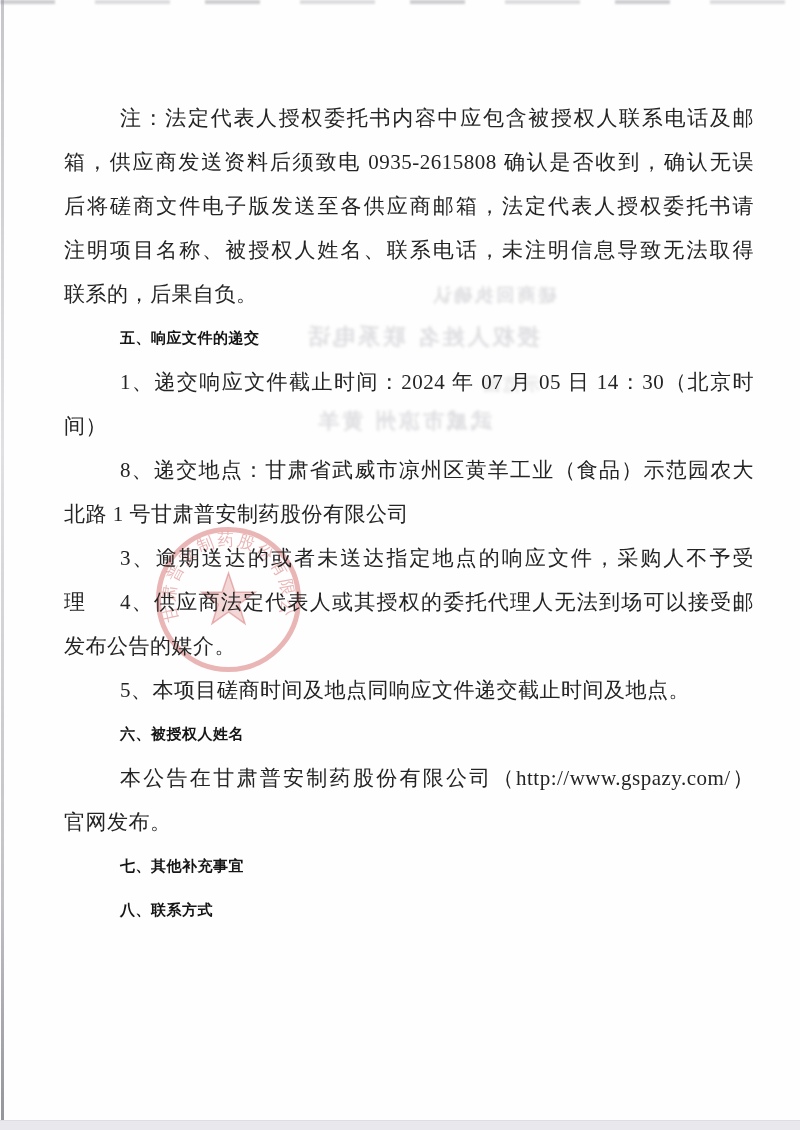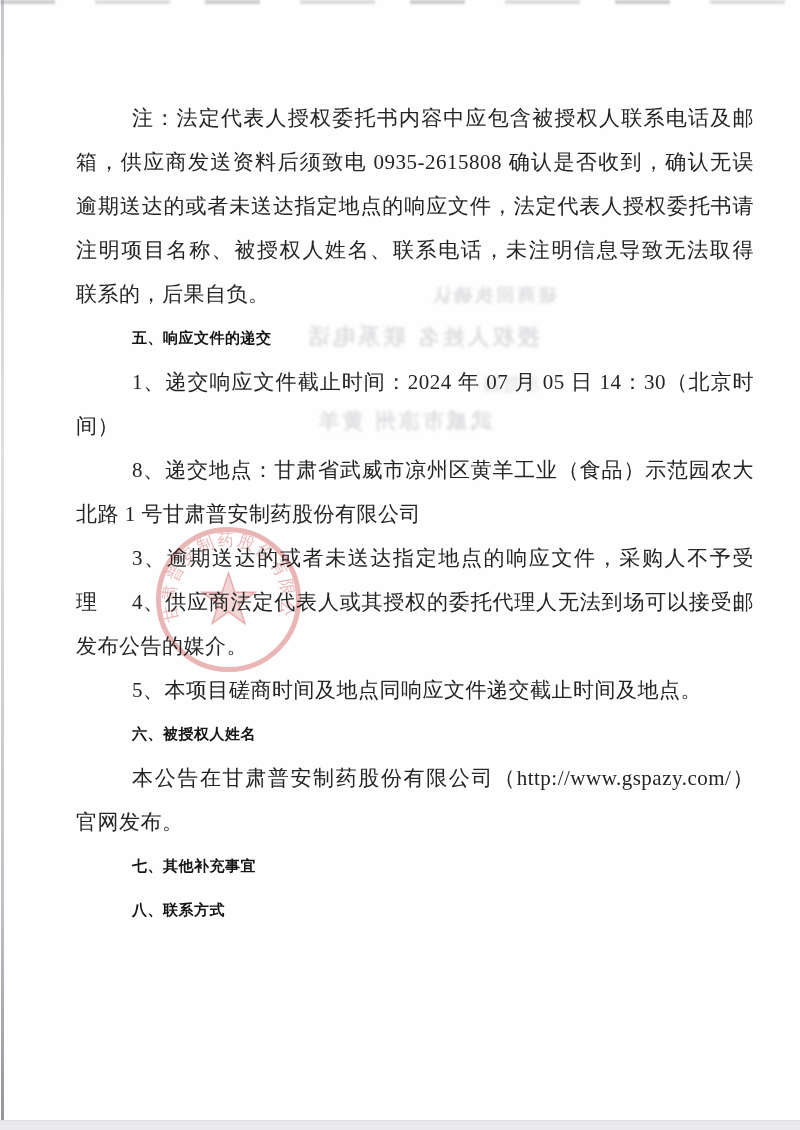--- a/index.html
+++ b/index.html
@@ -42,21 +42,20 @@
   .doc{
     position:absolute;left:64px;top:96px;width:690px;
     color:#242424;
     z-index:2;
   }
   .line{
     height:44px;line-height:44px;
     font-size:21px;
     letter-spacing:.5px;
     white-space:nowrap;
-    margin-left:12px;
   }
   .line.full{
     white-space:normal;
     text-align:justify;
     text-align-last:justify;
     text-justify:inter-character;
   }
   .line.indent{ text-indent:56px; }
   .line.heading{
     font-family:"Liberation Sans","DejaVu Sans",sans-serif;
@@ -111,21 +110,21 @@
     <circle cx="78.5" cy="78.5" r="70" fill="none" stroke="#d25c5c" stroke-width="5" stroke-opacity="0.55"></circle>
     <text font-size="16.5" fill="#d25c5c" fill-opacity="0.55" letter-spacing="2.5" font-family="'Liberation Serif',serif">
       <textPath href="#sealArc" startOffset="2">甘肃普安制药股份有限公司</textPath>
     </text>
     <polygon fill="#d25c5c" fill-opacity="0.30" stroke="#d25c5c" stroke-opacity="0.55" stroke-width="1.5" points="78.5,52 84.9,71.2 105.1,71.3 88.8,83.3 94.9,102.6 78.5,90.8 62.1,102.6 68.2,83.3 51.9,71.3 72.1,71.2"></polygon>
   </svg>
 
   <div class="doc" id="doc">
       <div class="line indent full">注：法定代表人授权委托书内容中应包含被授权人联系电话及邮</div>
       <div class="line full">箱，供应商发送资料后须致电 0935-2615808 确认是否收到，确认无误</div>
-      <div class="line full">逾期送达的或者未送达指定地点的响应文件，法定代表人授权委托书请</div>
+      <div class="line full">后将磋商文件电子版发送至各供应商邮箱，法定代表人授权委托书请</div>
       <div class="line full">注明项目名称、被授权人姓名、联系电话，未注明信息导致无法取得</div>
       <div class="line">联系的，后果自负。</div>
       <div class="line heading indent">五、响应文件的递交</div>
       <div class="line indent full">1、递交响应文件截止时间：2024 年 07 月 05 日 14：30（北京时</div>
       <div class="line">间）</div>
       <div class="line indent full">8、递交地点：甘肃省武威市凉州区黄羊工业（食品）示范园农大</div>
       <div class="line">北路 1 号甘肃普安制药股份有限公司</div>
       <div class="line indent full">3、逾期送达的或者未送达指定地点的响应文件，采购人不予受理。</div>
       <div class="line indent full">4、供应商法定代表人或其授权的委托代理人无法到场可以接受邮</div>
       <div class="line">发布公告的媒介。</div>

